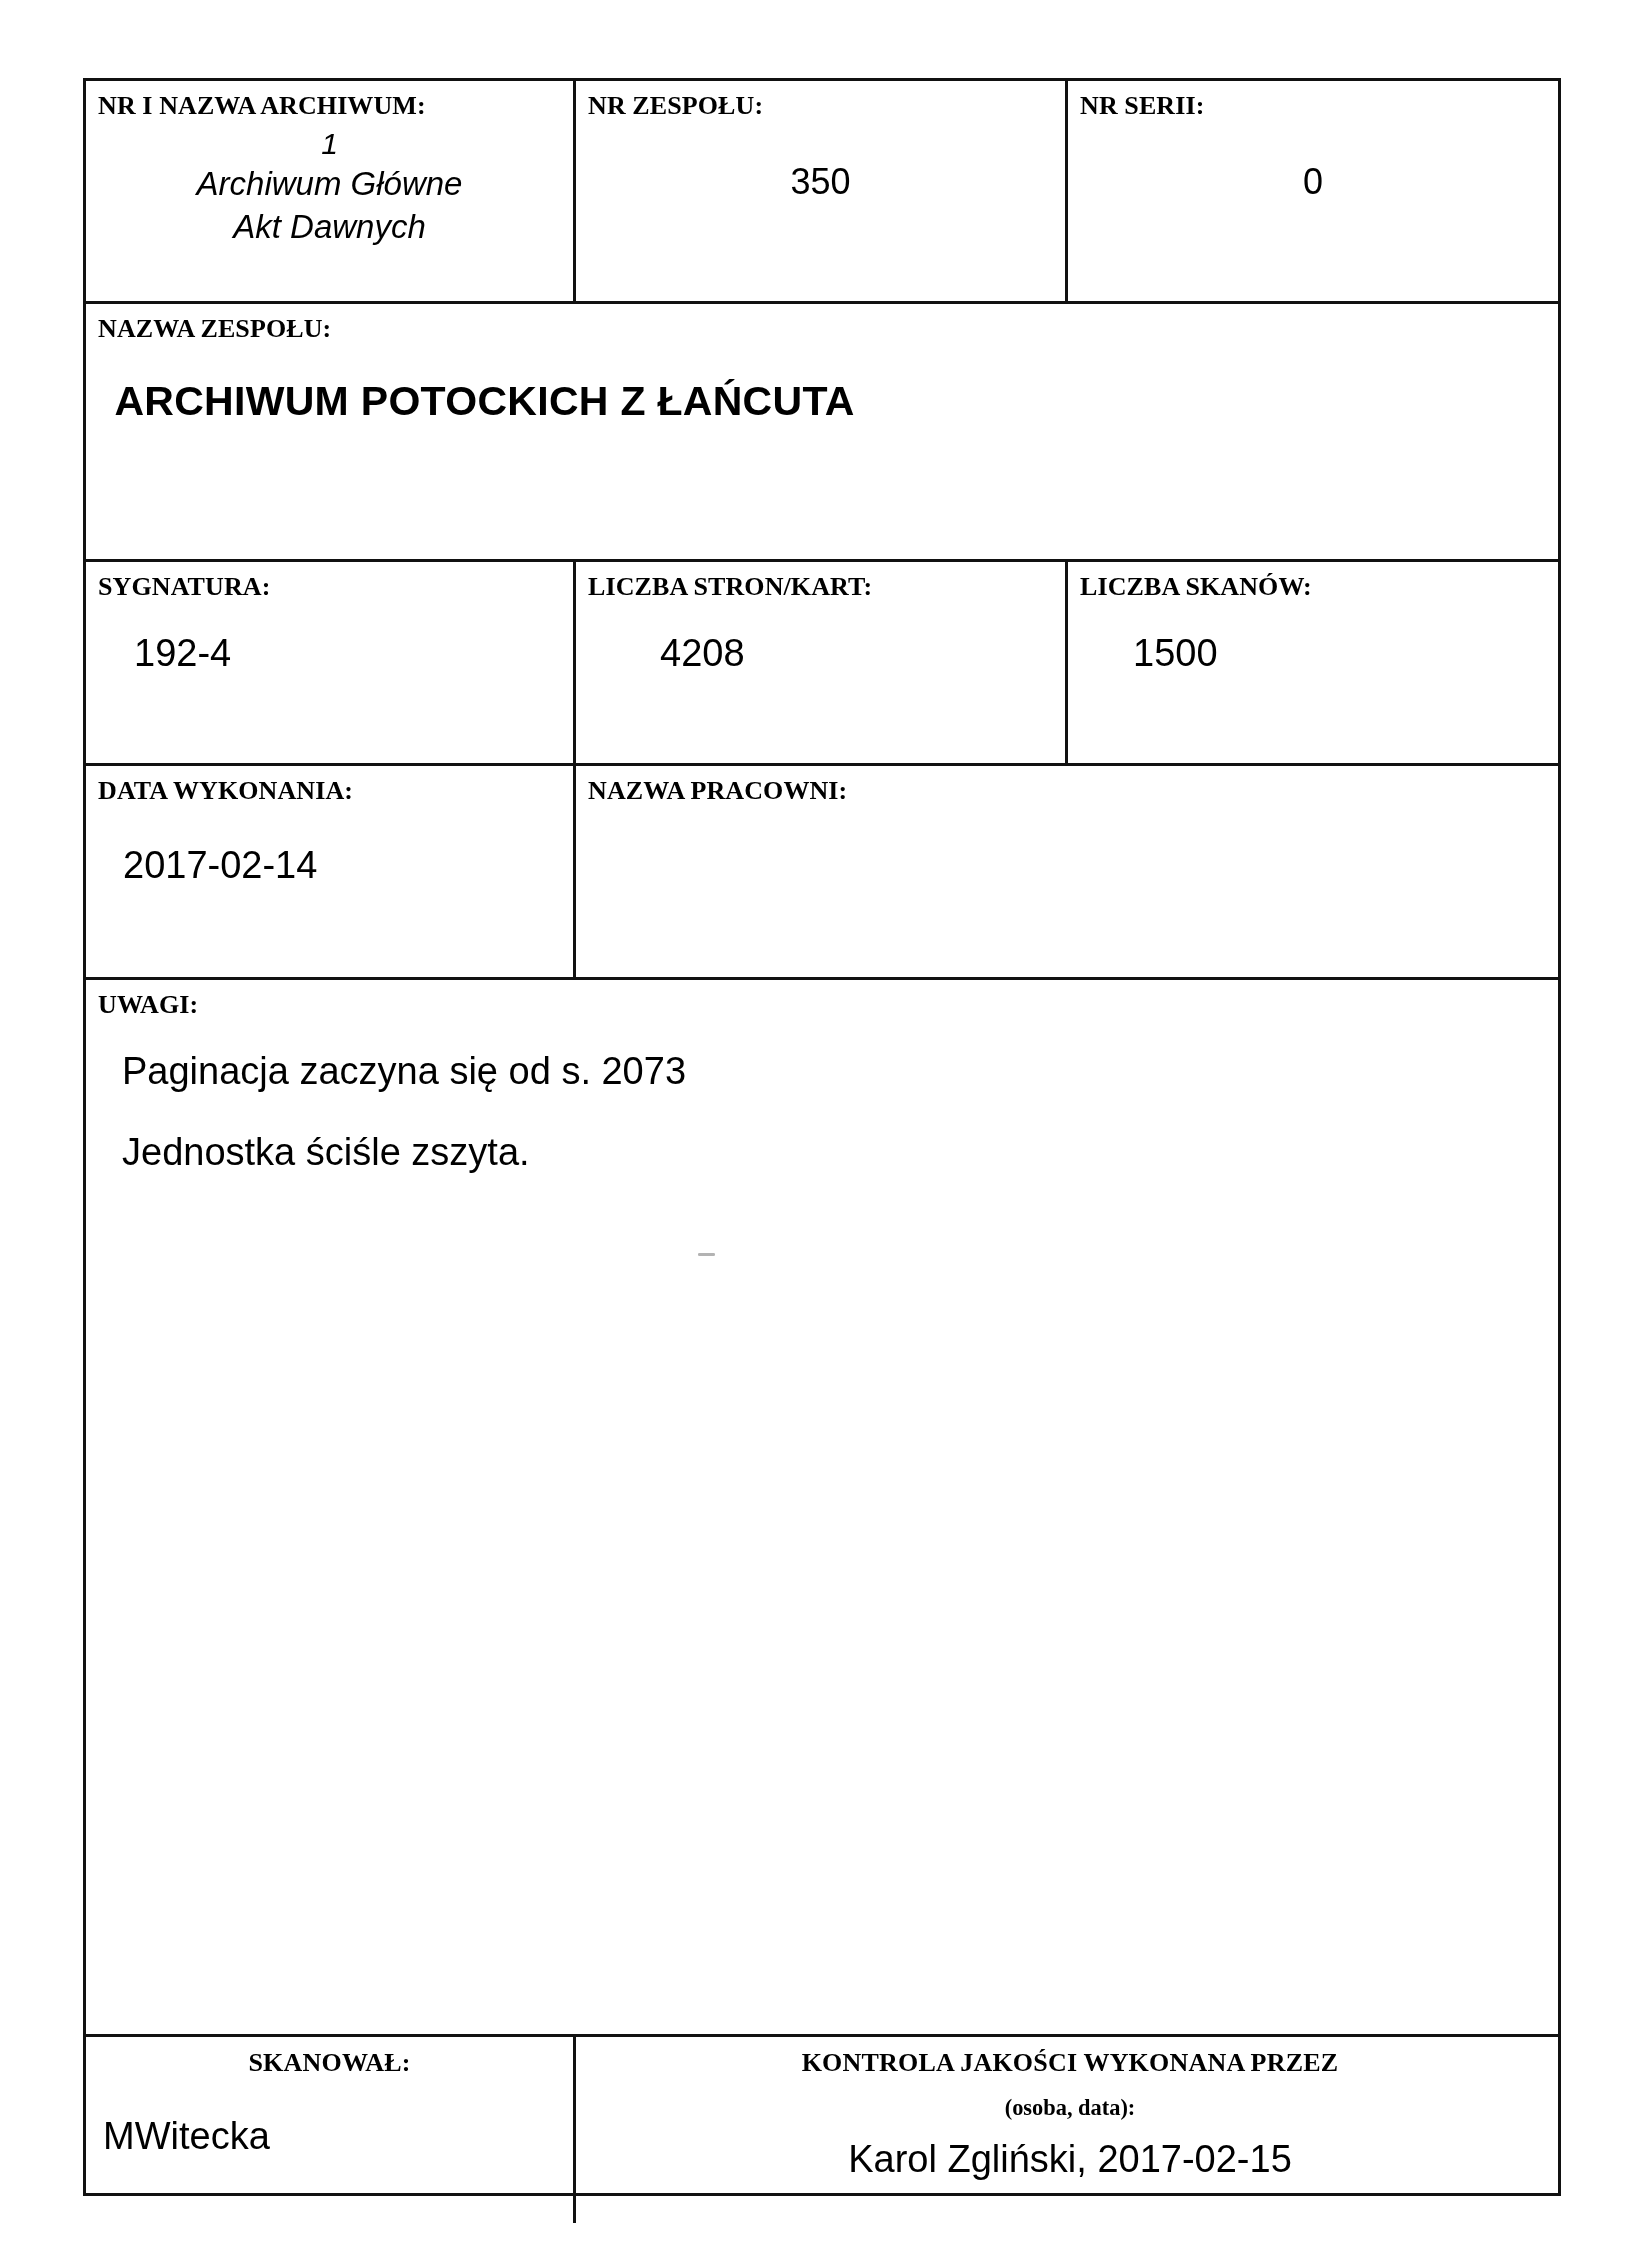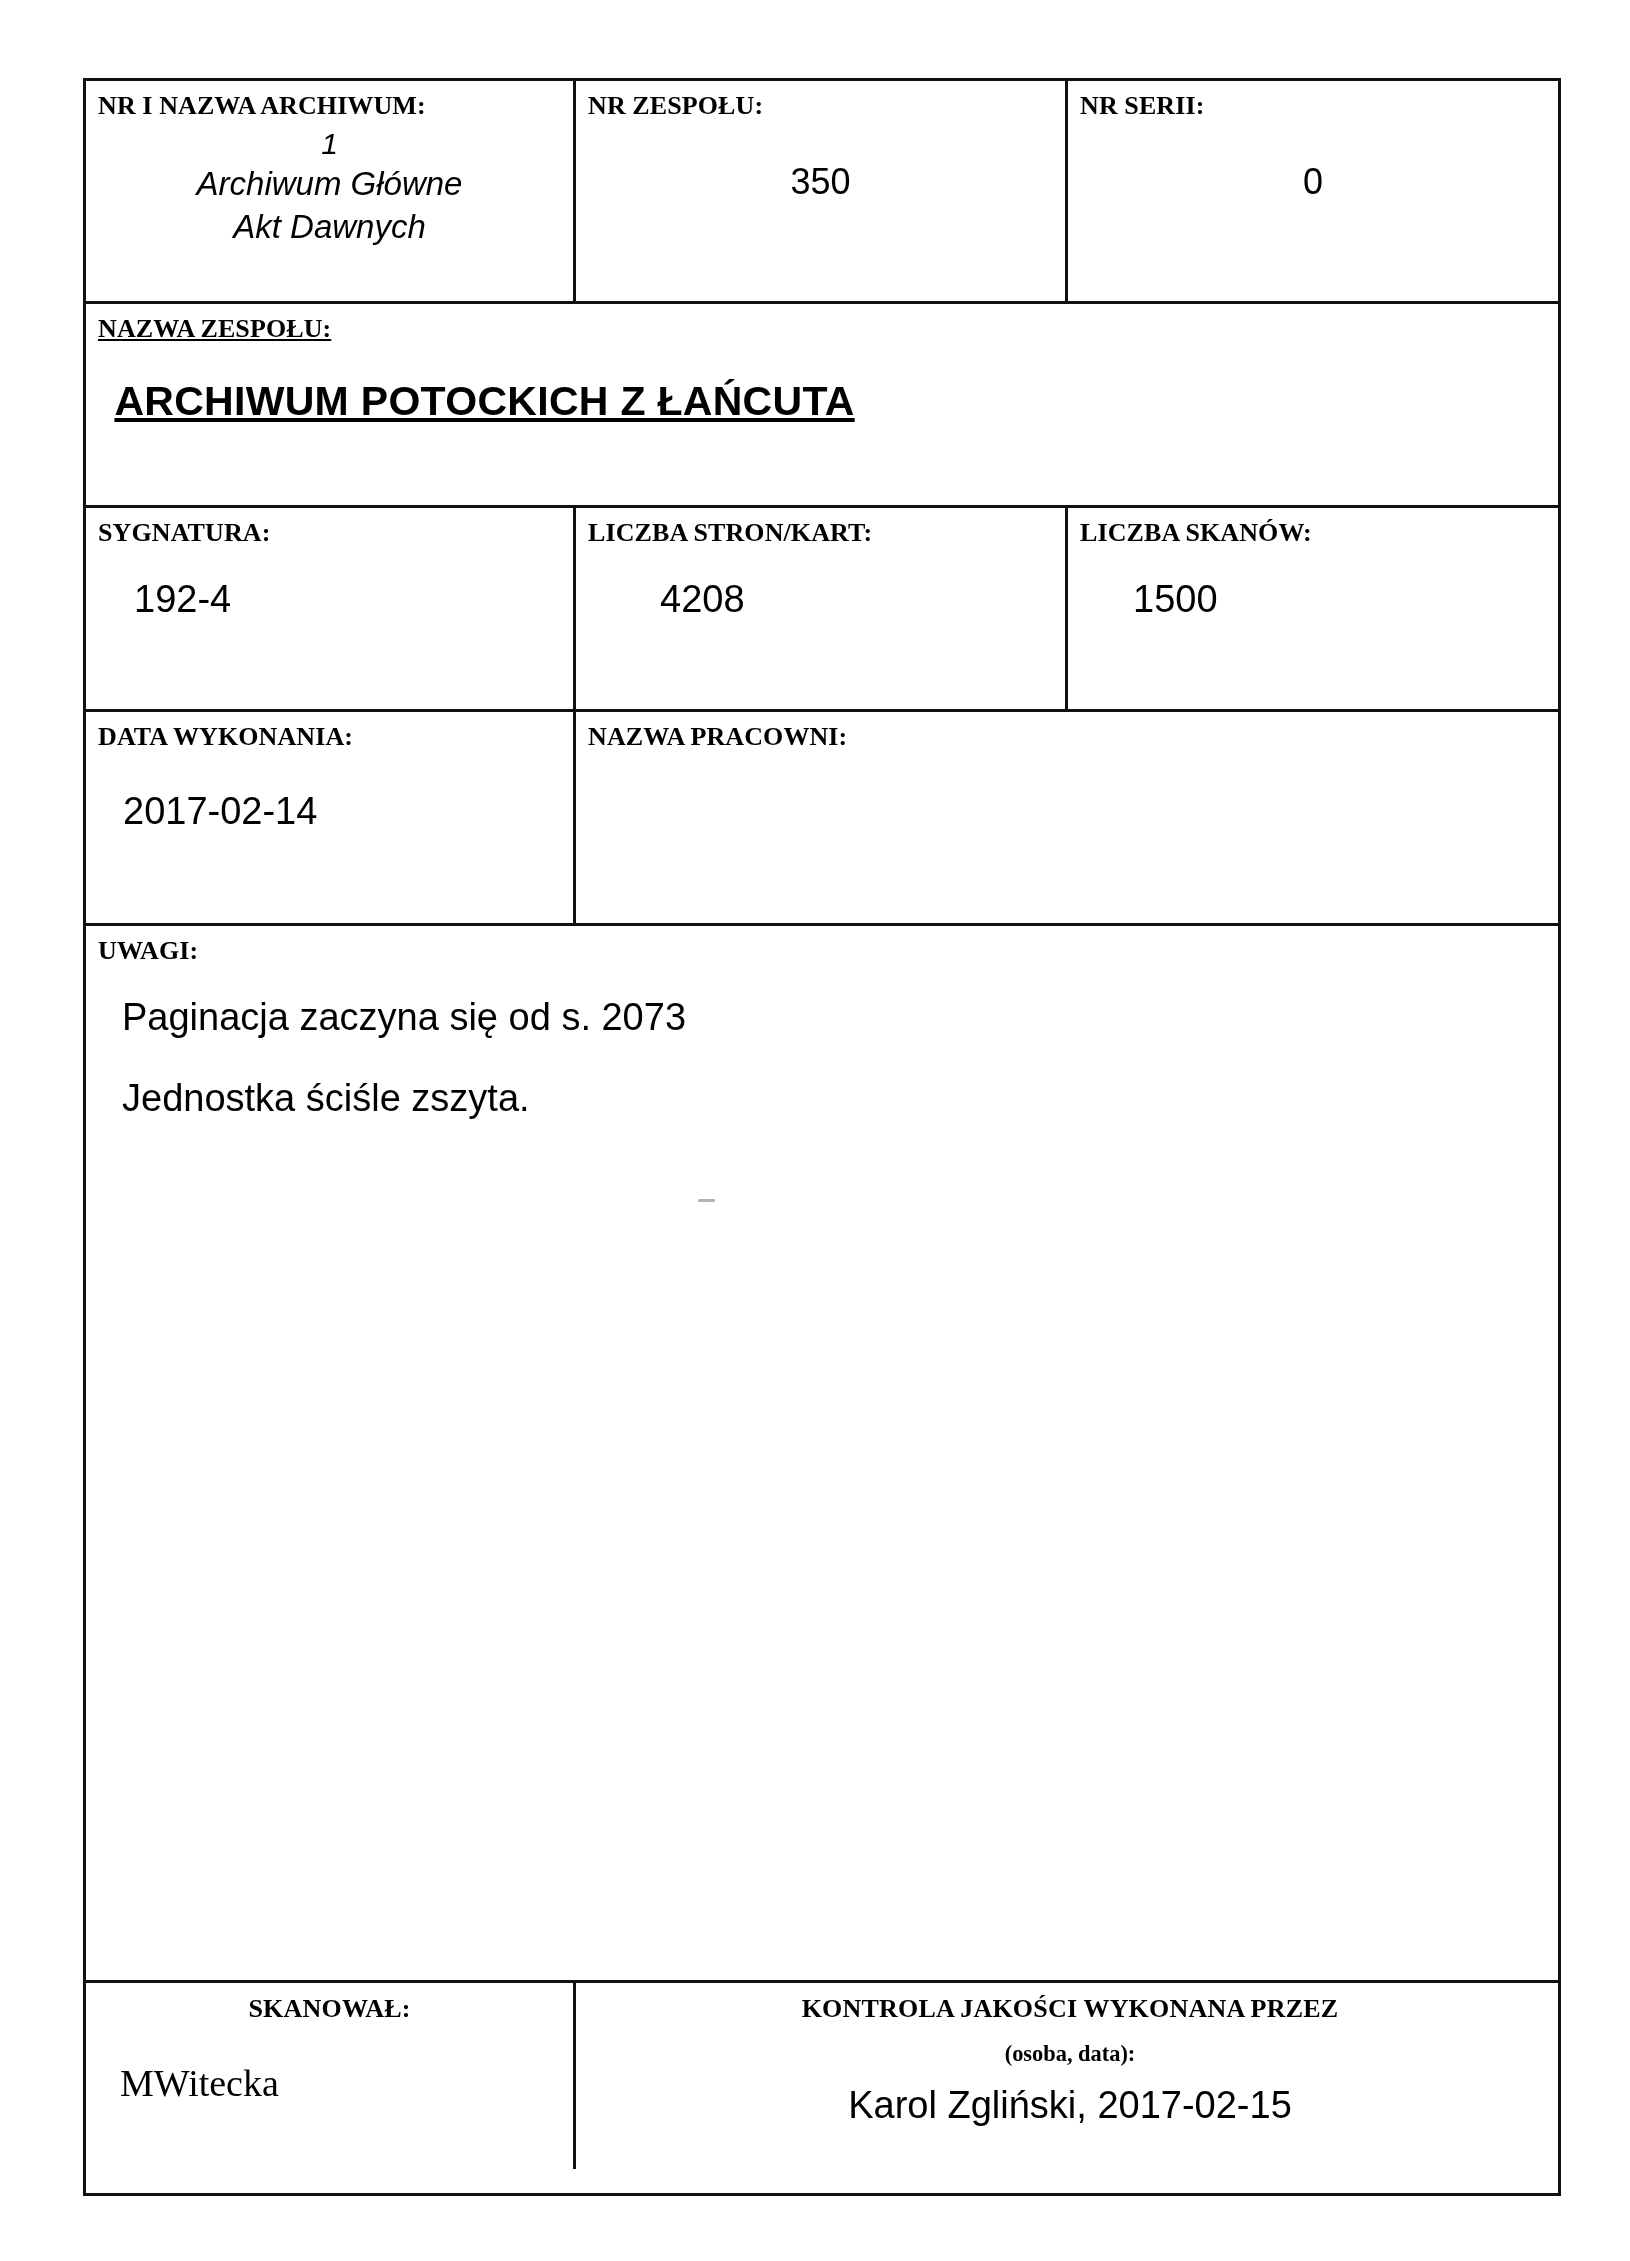--- a/index.html
+++ b/index.html
@@ -82,21 +82,21 @@
   }
   .arch-num { font-size: 30px; }
 
   .centered-num {
     text-align: center;
     margin-top: 42px;
     padding-right: 12px;
   }
 
   
-  .r2 { height: 204px; text-decoration: underline; }
+  .r2 { height: 258px; }
   .c-full { width: 100%; }
   .fonds-name {
     font-family: "Liberation Sans", sans-serif;
     font-weight: 700;
     font-size: 41px;
     margin-top: 36px;
     padding-left: 16.4px;
     letter-spacing: 0.3px;
   }
 
@@ -166,25 +166,25 @@
     font-weight: 700;
     font-size: 22.4px;
     margin-top: 17px;
   }
   .foot-value {
     font-family: "Liberation Sans", sans-serif;
     font-size: 38px;
     margin-top: 17px;
   }
   .foot-value-skan {
-    font-family: Liberation Serif, serif;
+    font-family: Liberation Sans, sans-serif;
     font-size: 38px;
     margin-top: 37px;
     text-align: left;
-    padding-left: 34px;
+    padding-left: 17px;
   }
 </style>
 </head>
 <body>
 
 <div class="page">
   <div class="sheet">
 
     <div class="row r1">
       <div class="cell c-arch">

